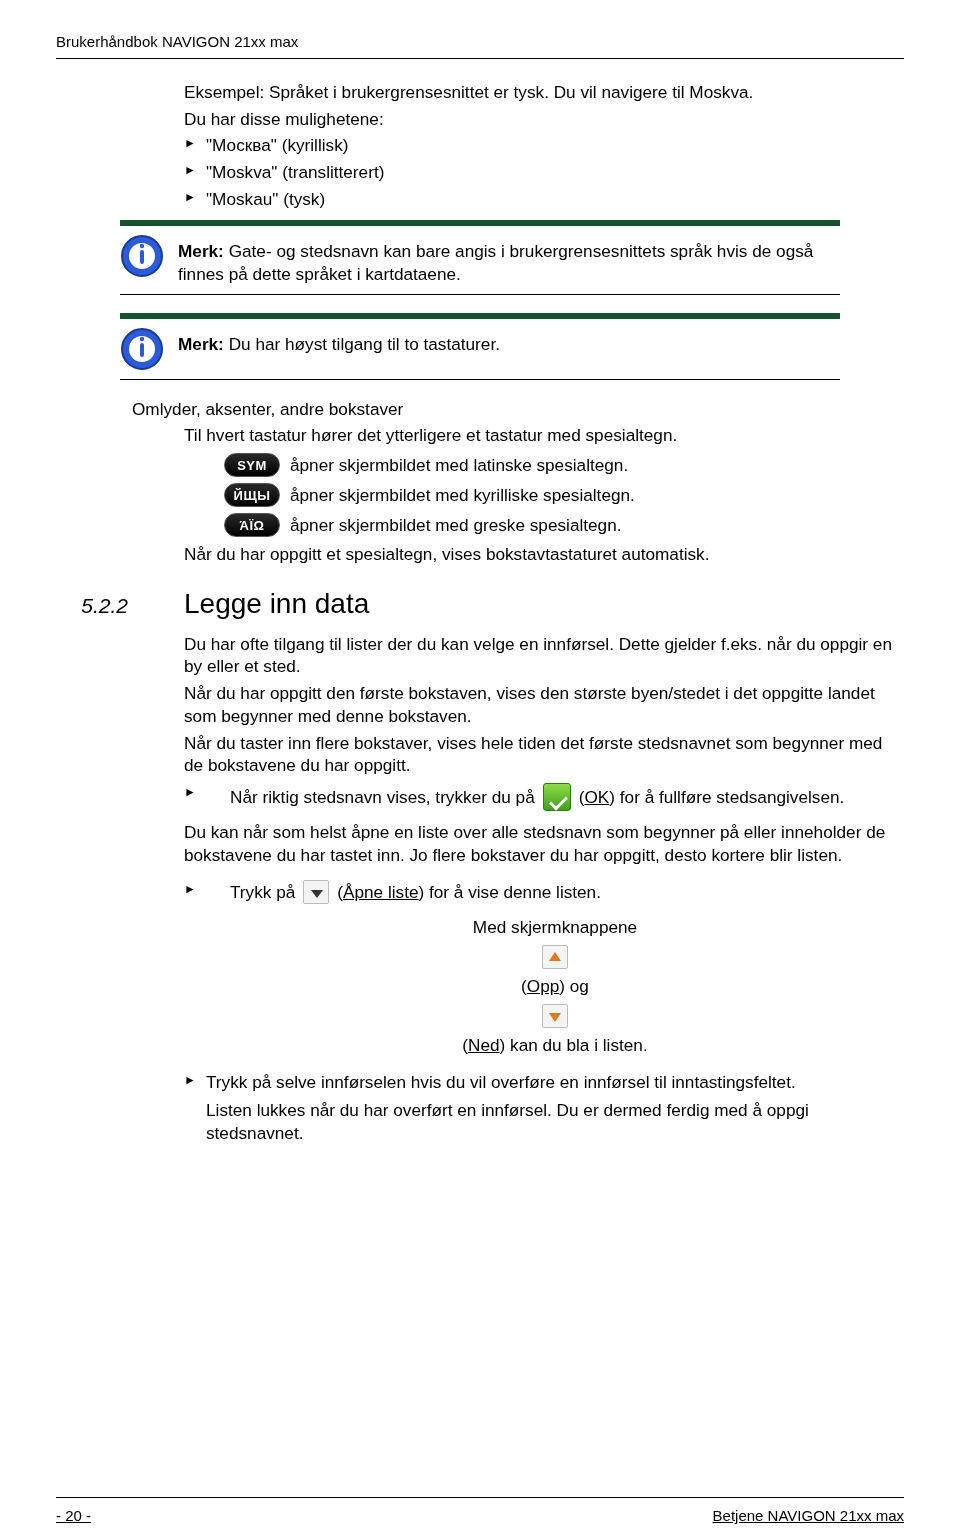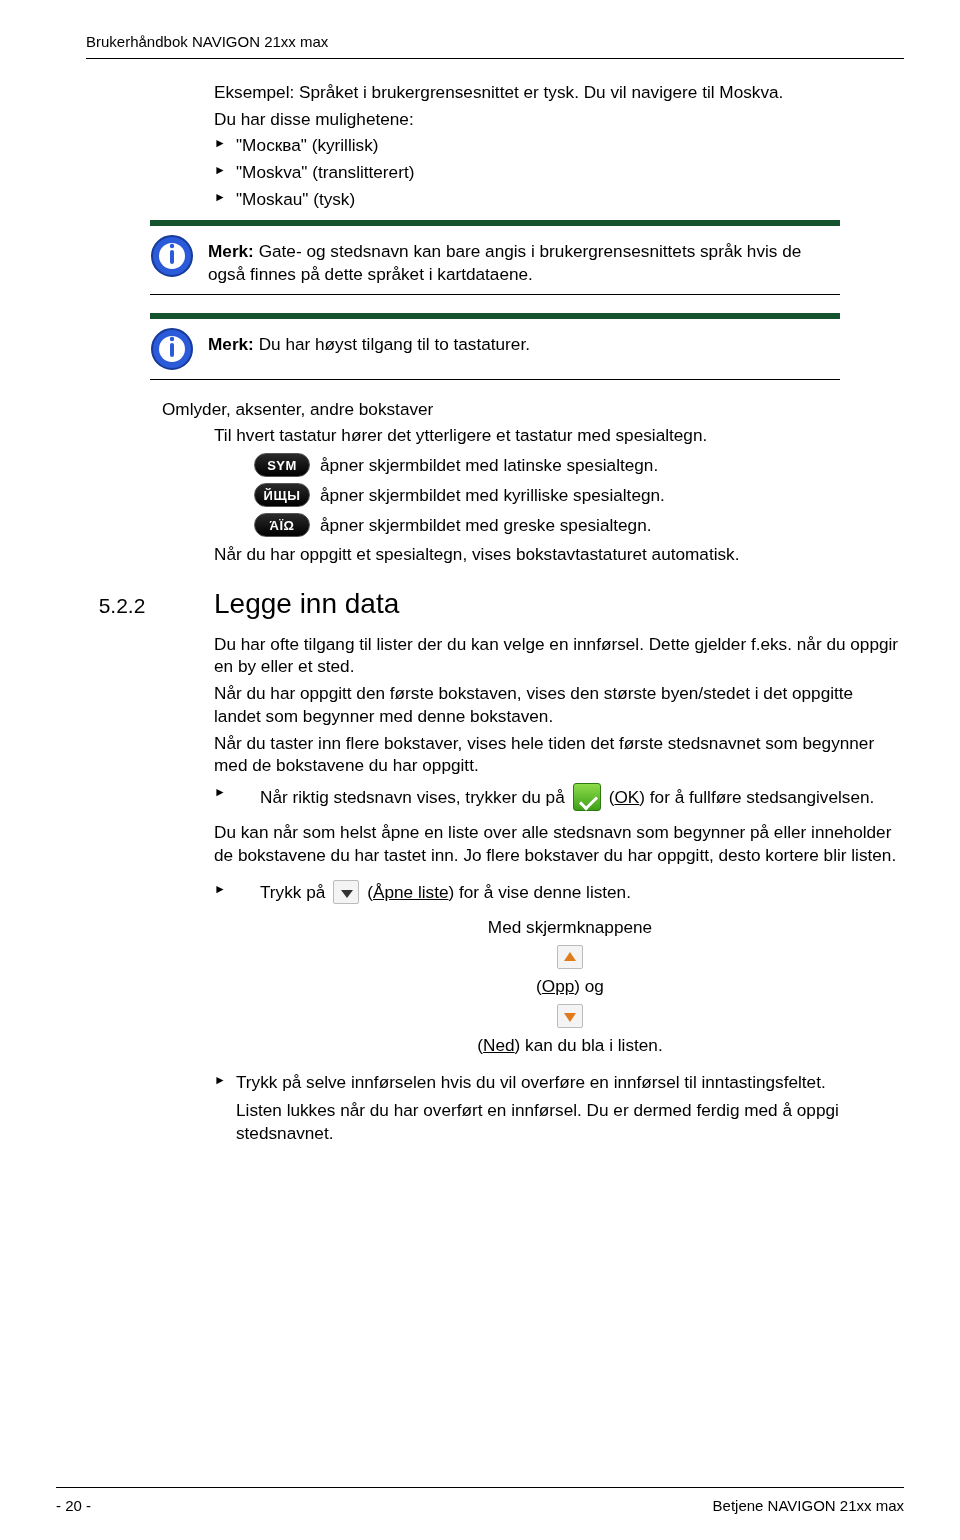--- a/index.html
+++ b/index.html
@@ -7,21 +7,21 @@
     font-family: Arial, Helvetica, sans-serif;
     font-size: 17.2px;
     line-height: 1.32;
     color: #000;
     background: #fff;
     width: 960px;
     margin: 0 auto;
     padding: 0;
   }
   .page {
-    padding: 32px 56px 20px 86px;
+    padding: 32px 56px 20px 56px;
     min-height: 1540px;
     position: relative;
   }
   .header-title {
     font-size: 15px;
     color: #000;
     margin-bottom: 6px;
   }
   .header-rule {
     border: none;
@@ -93,21 +93,22 @@
   .chapter-row {
     display: flex;
     align-items: baseline;
     margin: 20px 0 10px -128px;
     gap: 56px;
   }
   .chapter-num {
     font-size: 21px;
     font-weight: normal;
     width: 72px;
-    text-align: center;
+    text-align: right;
+    font-style: italic;
   }
   .chapter-title {
     font-size: 28px;
     font-weight: normal;
   }
   .inline-icon {
     display: inline-block;
     vertical-align: middle;
     margin: 0 2px;
   }
@@ -163,23 +164,24 @@
     left: 6px; top: 8px;
     border-left: 6px solid transparent;
     border-right: 6px solid transparent;
     border-top: 9px solid #e07a1a;
   }
   .under { text-decoration: underline; }
   .flow-line { margin: 6px 0; }
   .flow-line.with-icon { display: flex; flex-wrap: wrap; align-items: center; gap: 6px; margin-left: 24px; }
   .footer {
     position: absolute;
-    bottom: 24px;
+    bottom: 14px;
     left: 56px;
     right: 56px;
+    text-decoration: underline;
   }
   .footer-rule {
     border: none;
     border-top: 1px solid #000;
     margin-bottom: 8px;
   }
   .footer-row {
     display: flex;
     justify-content: space-between;
     font-size: 15px;

